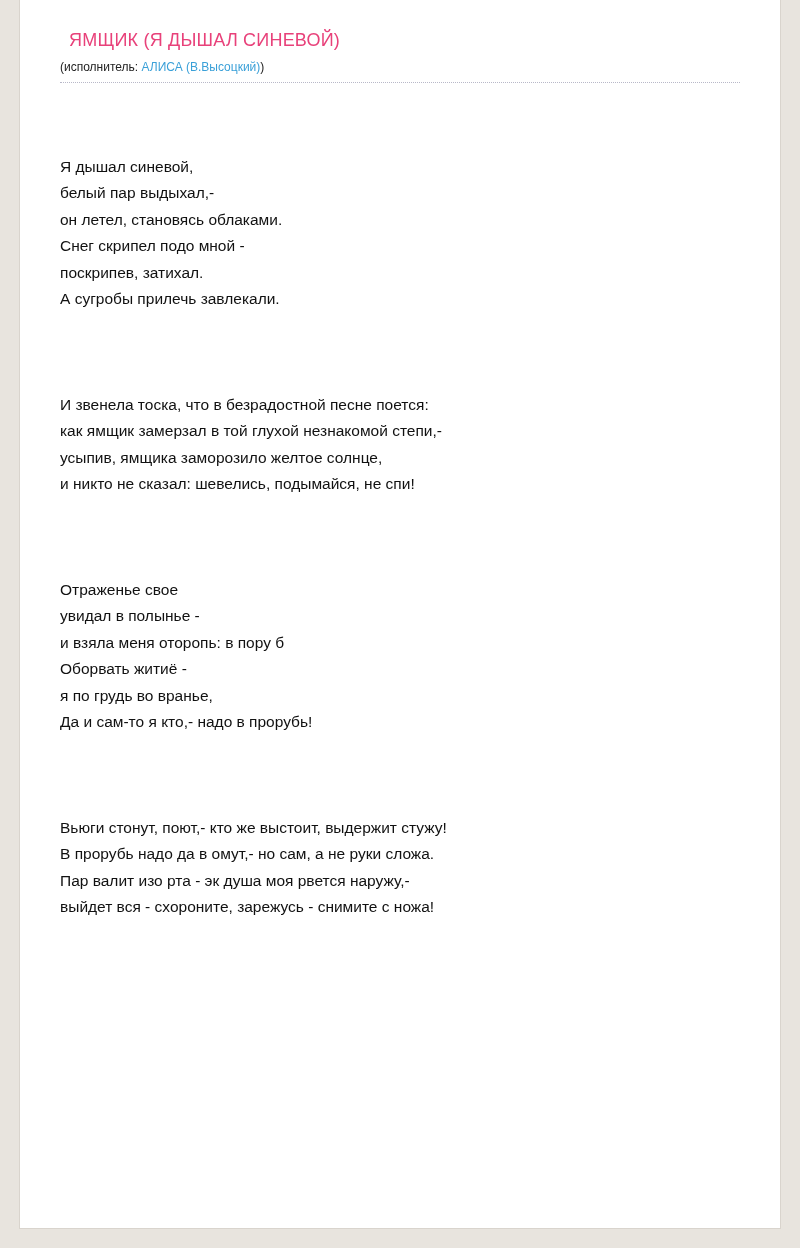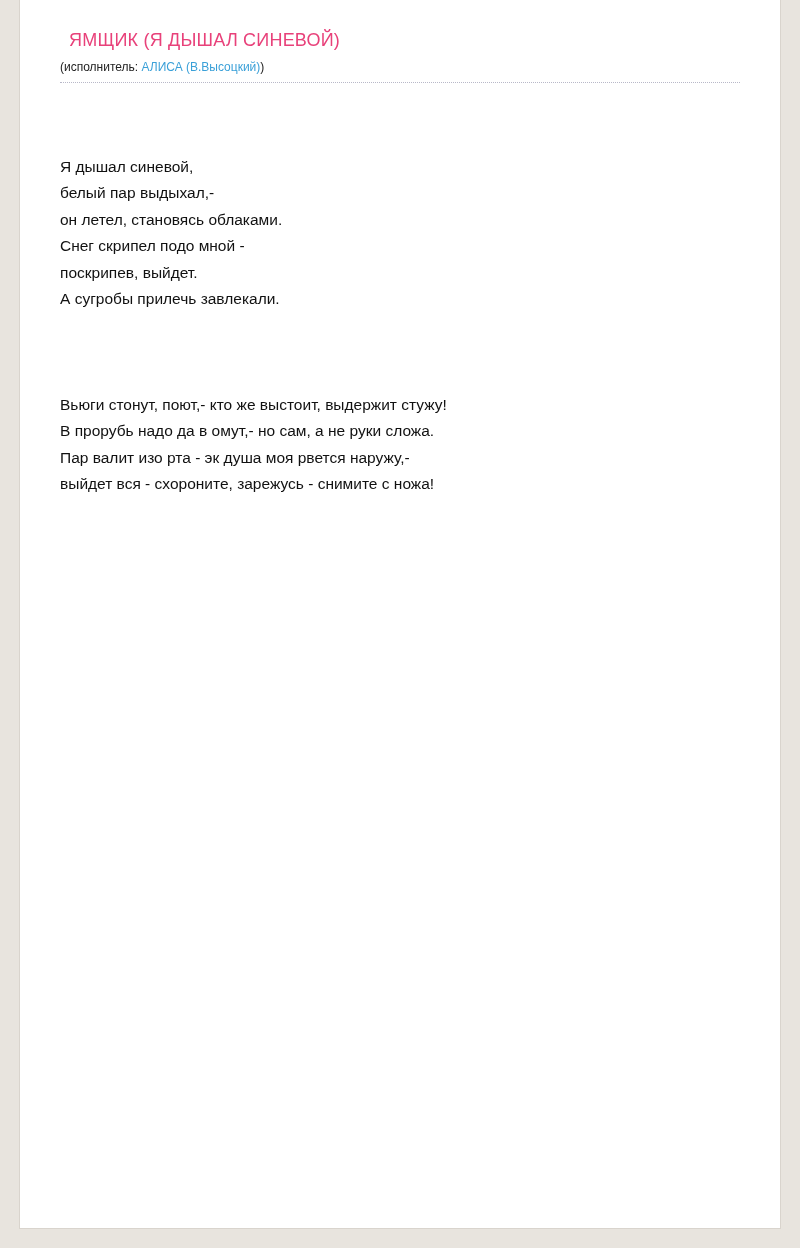--- a/index.html
+++ b/index.html
@@ -65,22 +65,32 @@
 
     <h1 class="song-title">ЯМЩИК (Я ДЫШАЛ СИНЕВОЙ)</h1>
 
     <div class="performer-line"><span>(исполнитель: </span><a class="performer-link" href="#">АЛИСА (В.Высоцкий)</a><span>)</span></div>
 
     <div class="lyrics">
       <p class="verse">Я дышал синевой,
 белый пар выдыхал,-
 он летел, становясь облаками.
 Снег скрипел подо мной -
-поскрипев, выйдет.
+поскрипев, затихал.
 А сугробы прилечь завлекали.</p>
+      <p class="verse">И звенела тоска, что в безрадостной песне поется:
+как ямщик замерзал в той глухой незнакомой степи,-
+усыпив, ямщика заморозило желтое солнце,
+и никто не сказал: шевелись, подымайся, не спи!</p>
+      <p class="verse">Отраженье свое
+увидал в полынье -
+и взяла меня оторопь: в пору б
+Оборвать житиё -
+я по грудь во вранье,
+Да и сам-то я кто,- надо в прорубь!</p>
       <p class="verse">Вьюги стонут, поют,- кто же выстоит, выдержит стужу!
 В прорубь надо да в омут,- но сам, а не руки сложа.
 Пар валит изо рта - эк душа моя рвется наружу,-
 выйдет вся - схороните, зарежусь - снимите с ножа!</p>
       
     </div>
 
   </div>
 </div>
 

